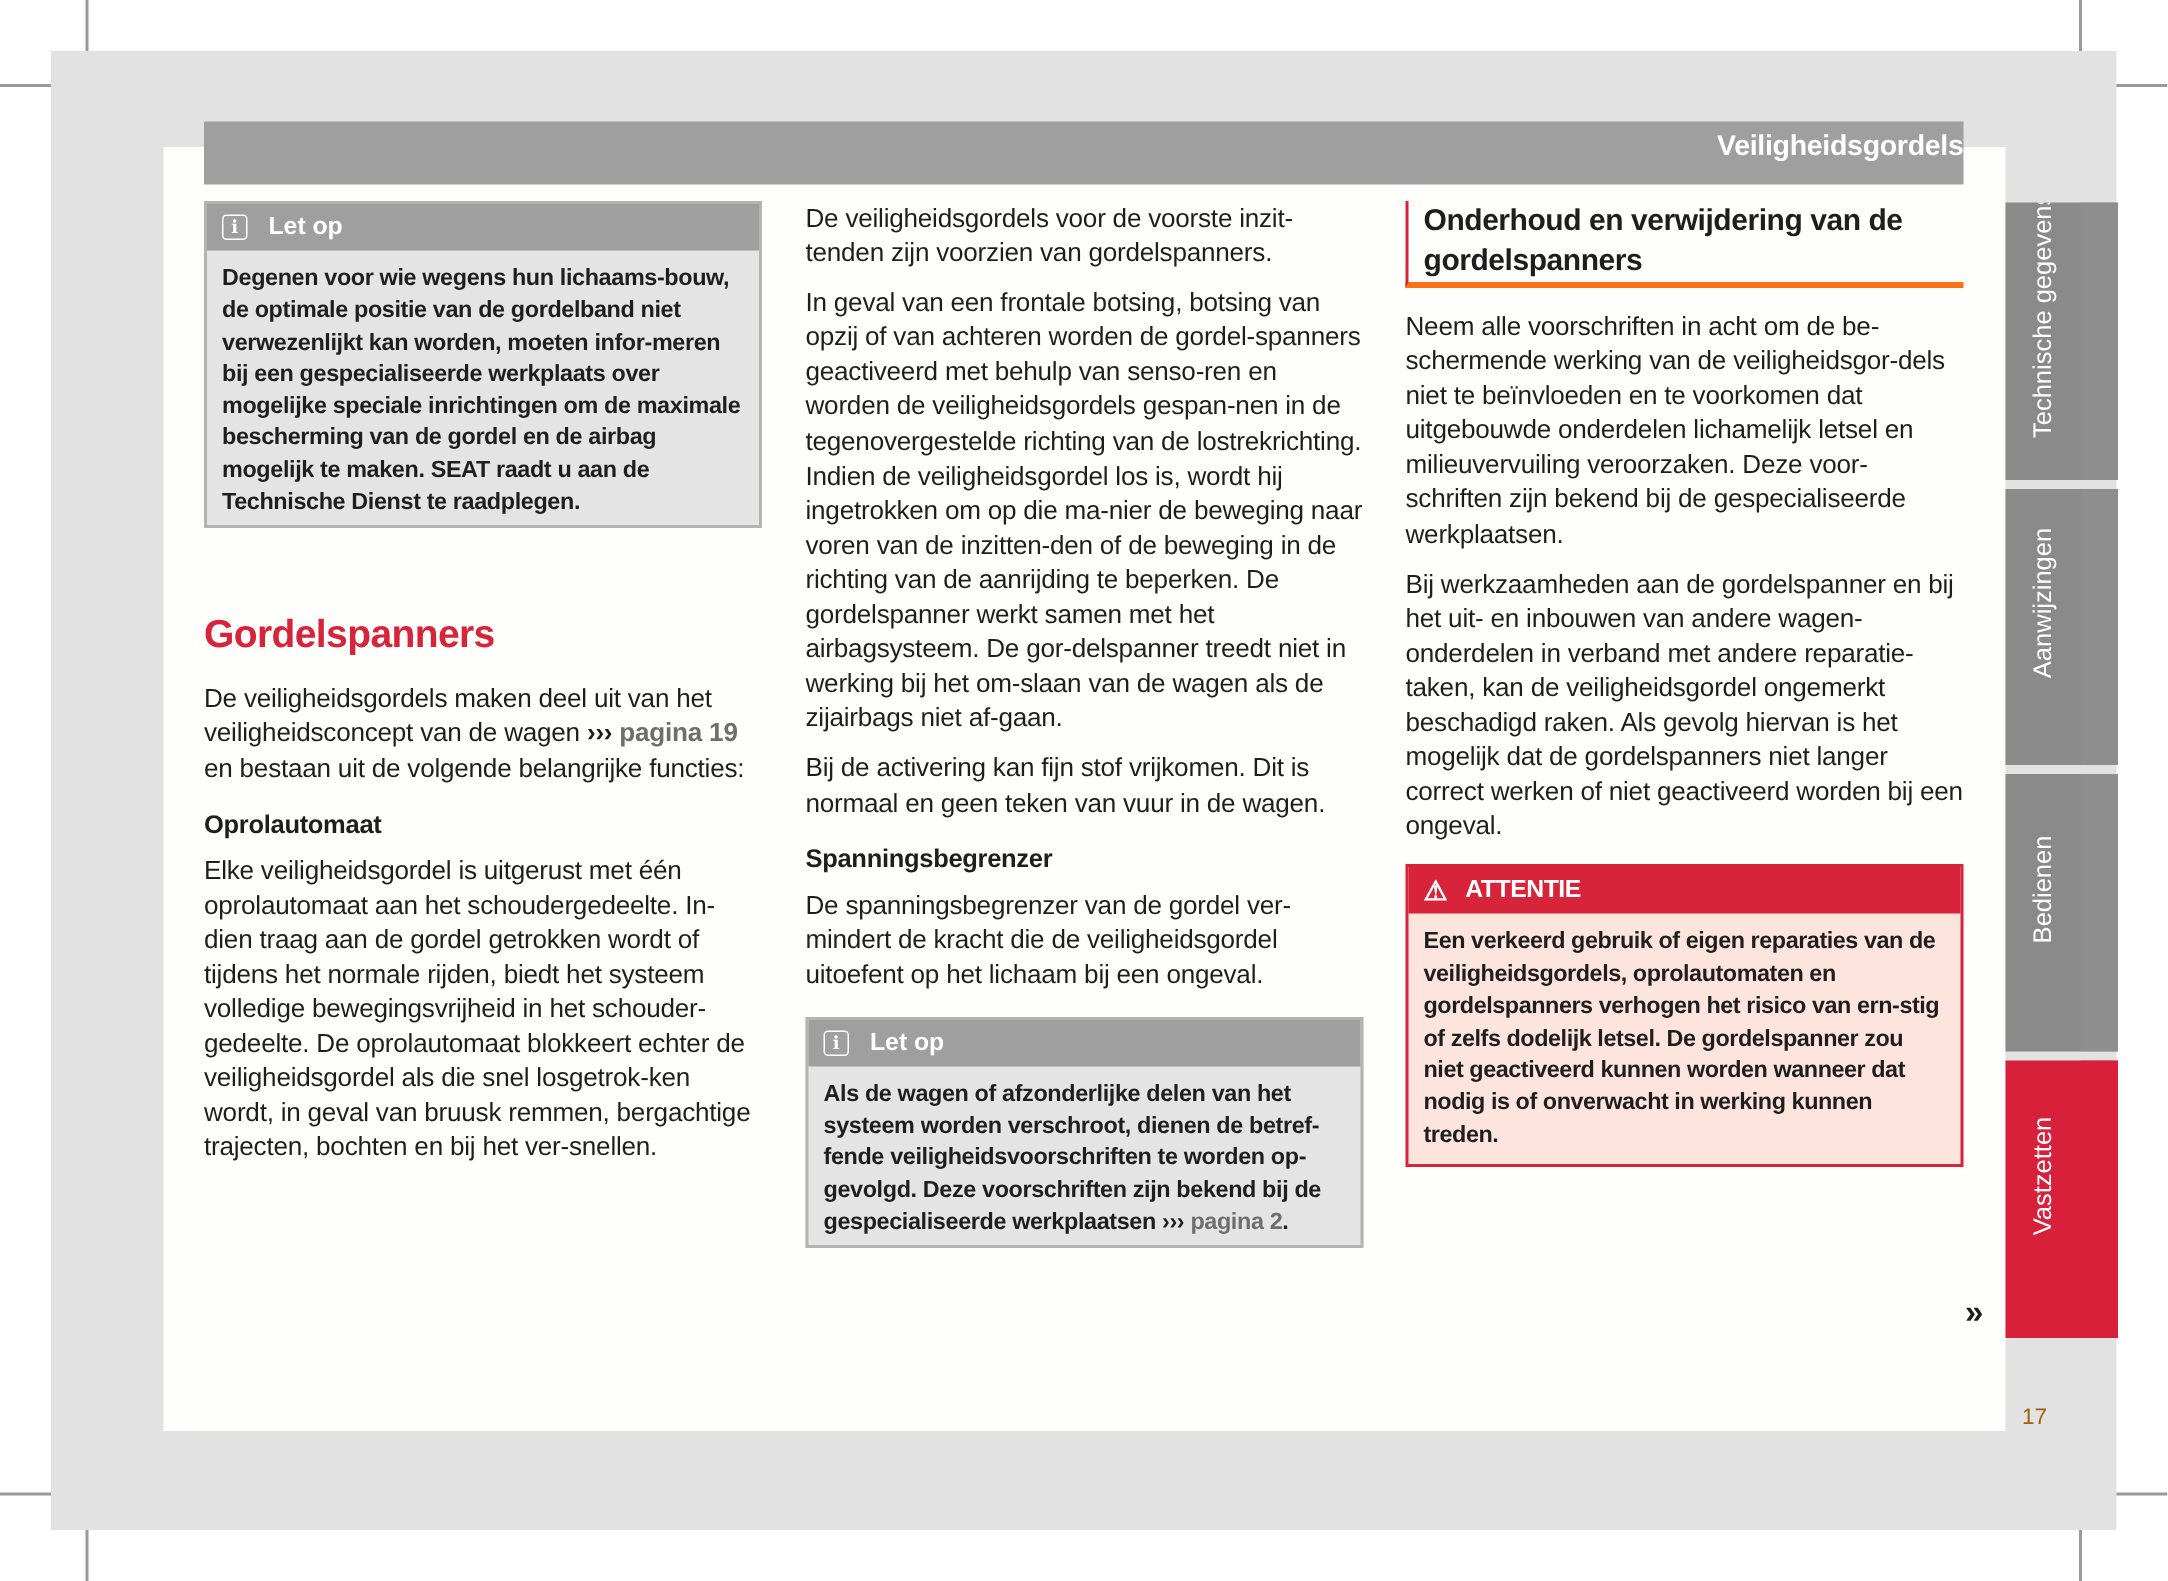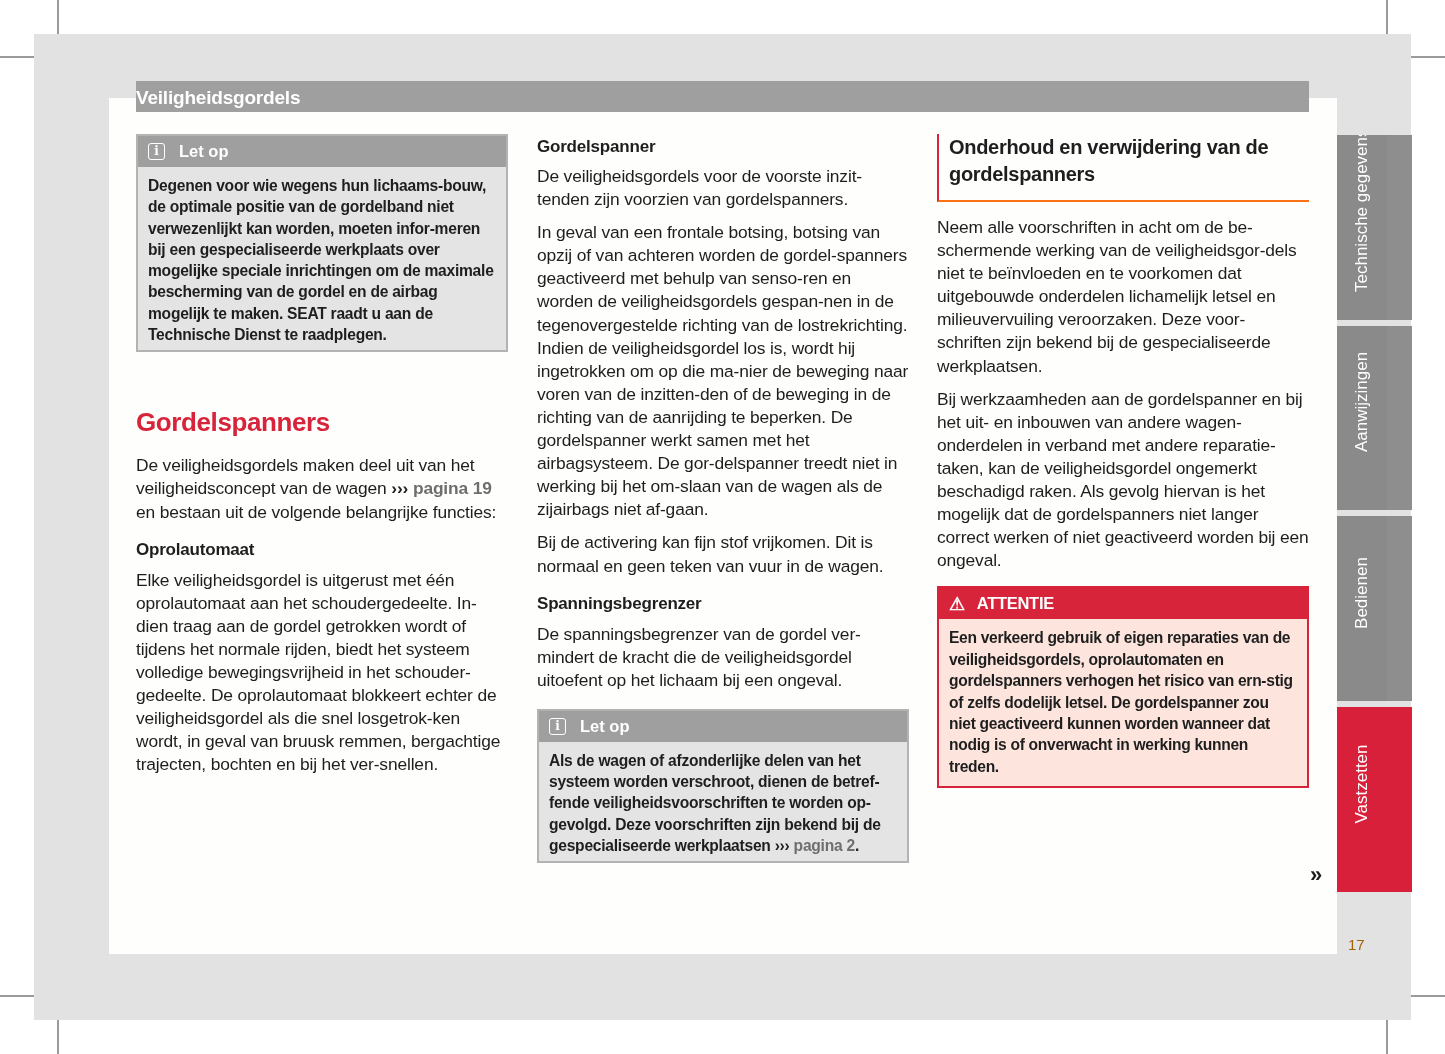--- a/index.html
+++ b/index.html
@@ -3,23 +3,23 @@
 <meta charset="utf-8">
 <style>
   * { box-sizing: border-box; margin: 0; padding: 0; }
   html, body { width: 1445px; height: 1054px; background: #ffffff; overflow: hidden; }
   body { position: relative; font-family: "DejaVu Sans Condensed", "Liberation Sans", sans-serif; color: #1e1e1e; }
 
   .crop { position: absolute; background: #9a9a9a; }
   .bleed { position: absolute; left: 34px; top: 34px; width: 1377px; height: 986px; background: #e2e2e2; }
   .page { position: absolute; left: 109px; top: 98px; width: 1228px; height: 856px; background: #fefefd; }
 
-  .header-bar { position: absolute; left: 136px; top: 81px; width: 1173px; height: 31px; background: #9f9f9f;
+  .header-bar { position: absolute; left: 136px; top: 81px; width: 1173px; height: 42px; background: #9f9f9f;
     color: #ffffff; font-family: "Liberation Sans", sans-serif; font-weight: bold; font-size: 19px;
-    text-align: left; line-height: 33px; letter-spacing: -0.2px; }
+    text-align: right; line-height: 33px; letter-spacing: -0.2px; }
 
   .col { position: absolute; top: 134px; width: 372px; }
   .col1 { left: 136px; }
   .col2 { left: 537px; }
   .col3 { left: 937px; }
 
   .txt { font-family: "Liberation Sans", sans-serif; font-size: 17.4px; line-height: 23.1px; color: #1e1e1e; letter-spacing: -0.15px; }
   .txt p { margin-bottom: 10px; }
   .subhead { font-family: "Liberation Sans", sans-serif; font-weight: bold; font-size: 17px; line-height: 23px; margin-bottom: 8px; letter-spacing: -0.2px; }
   .link { font-weight: bold; color: #6e6e6e; }
@@ -27,21 +27,21 @@
 
   .note { border: 2px solid #b3b3b3; background: #e4e4e4; }
   .note-head { background: #9f9f9f; height: 31px; display: flex; align-items: center; padding-left: 10px;
     color: #ffffff; font-family: "Liberation Sans", sans-serif; font-weight: bold; font-size: 16.5px; }
   .info-icon { display: inline-block; width: 17px; height: 17px; border: 1.5px solid #ffffff; border-radius: 3px;
     font-family: "DejaVu Serif", serif; font-weight: bold; font-size: 12px; line-height: 14px; text-align: center; margin-right: 14px; }
   .note-body { padding: 8px 10px 5px 10px; font-family: "Liberation Sans", sans-serif; font-weight: bold;
     font-size: 15.6px; line-height: 21.3px; color: #1e1e1e; letter-spacing: -0.25px; }
 
   .h1 { font-family: "Liberation Sans", sans-serif; font-weight: bold; color: #d8243a; font-size: 26px; line-height: 30px; letter-spacing: -0.4px; }
-  .h2 { border-left: 2px solid #d8243a; border-bottom: 2px solid #f97316; padding: 0 0 12px 10px;
+  .h2 { border-left: 2px solid #d8243a; border-bottom: 4px solid #f97316; padding: 0 0 0 10px;
     font-family: "Liberation Sans", sans-serif; font-weight: bold; font-size: 20px; line-height: 27px; letter-spacing: -0.3px; color: #1e1e1e; }
 
   .warn { border: 2px solid #d8243a; background: #fde5dd; }
   .warn-head { background: #d8243a; height: 31px; display: flex; align-items: center; padding-left: 10px;
     color: #ffffff; font-family: "Liberation Sans", sans-serif; font-weight: bold; font-size: 16.5px; letter-spacing: -0.3px; }
   .warn-icon { font-size: 18px; margin-right: 12px; }
   .warn-body { padding: 8px 10px 3px 10px; font-family: "Liberation Sans", sans-serif; font-weight: bold; font-size: 15.6px; line-height: 21.4px; letter-spacing: -0.3px; }
   .bullet { color: #d8243a; }
 
   .continue { position: absolute; left: 1310px; top: 862px; font-family: "Liberation Sans", sans-serif; font-weight: bold; font-size: 22px; color: #1e1e1e; }
@@ -89,21 +89,20 @@
 
   <div class="txt" style="margin-top:17px;">
     <span>De veiligheidsgordels maken deel uit van het veiligheidsconcept van de wagen </span><span class="arrows">›››</span> <span class="link">pagina 19</span><span> en bestaan uit de volgende belangrijke functies:</span>
   </div>
 
   <div class="subhead" style="margin-top:14px;">Oprolautomaat</div>
   <div class="txt">Elke veiligheidsgordel is uitgerust met één oprolautomaat aan het schoudergedeelte. In-dien traag aan de gordel getrokken wordt of tijdens het normale rijden, biedt het systeem volledige bewegingsvrijheid in het schouder-gedeelte. De oprolautomaat blokkeert echter de veiligheidsgordel als die snel losgetrok-ken wordt, in geval van bruusk remmen, bergachtige trajecten, bochten en bij het ver-snellen.</div>
 </div>
 
 <div class="col col2">
-  <div class="subhead" style="margin-top:1px;margin-bottom:7px;">Gordelspanner</div>
   <div class="txt">
     <p>De veiligheidsgordels voor de voorste inzit-tenden zijn voorzien van gordelspanners.</p>
     <p>In geval van een frontale botsing, botsing van opzij of van achteren worden de gordel-spanners geactiveerd met behulp van senso-ren en worden de veiligheidsgordels gespan-nen in de tegenovergestelde richting van de lostrekrichting. Indien de veiligheidsgordel los is, wordt hij ingetrokken om op die ma-nier de beweging naar voren van de inzitten-den of de beweging in de richting van de aanrijding te beperken. De gordelspanner werkt samen met het airbagsysteem. De gor-delspanner treedt niet in werking bij het om-slaan van de wagen als de zijairbags niet af-gaan.</p>
     <p>Bij de activering kan fijn stof vrijkomen. Dit is normaal en geen teken van vuur in de wagen.</p>
   </div>
   <div class="subhead" style="margin-top:14px;">Spanningsbegrenzer</div>
   <div class="txt">De spanningsbegrenzer van de gordel ver-mindert de kracht die de veiligheidsgordel uitoefent op het lichaam bij een ongeval.</div>
 
   <div class="note" style="margin-top:17px;">
     <div class="note-head">

